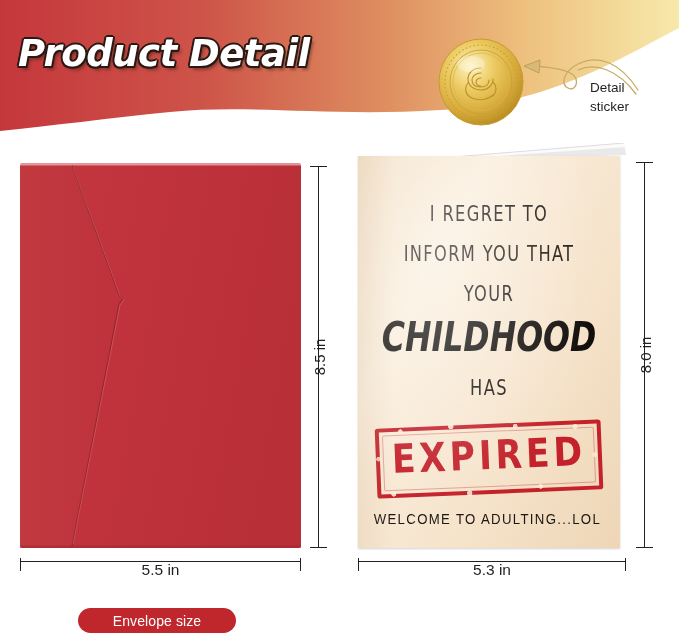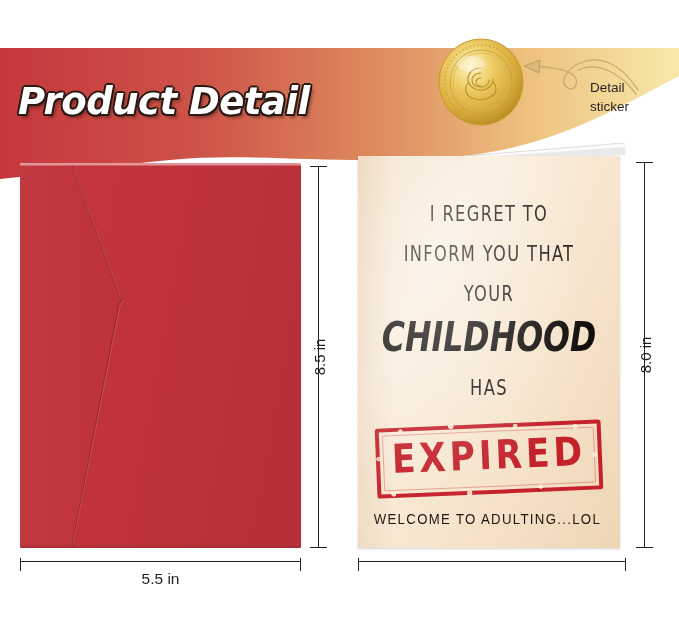--- a/index.html
+++ b/index.html
@@ -18,21 +18,20 @@
     overflow: hidden;
   }
 
   
   .banner {
     position: absolute;
     left: 0; top: 0;
     width: 679px;
     height: 132px;
     overflow: hidden;
-    margin-top: 48px;
   }
   .banner svg { display: block; }
   .banner-title {
     position: absolute;
     left: 18px;
     top: 32px;
     font-size: 37px;
     font-weight: bold;
     font-style: italic;
     color: #ffffff;
@@ -135,21 +134,21 @@
     top: 0;
     width: 1px;
     height: 13px;
     background: #231f20;
   }
   .dim-h .cap.left { left: 0; }
   .dim-h .cap.right { right: 0; }
   .dim-h .dlabel {
     position: absolute;
     left: 0; right: 0;
-    top: 12px;
+    top: 3px;
     text-align: center;
     font-size: 15.5px;
     color: #231f20;
   }
 
   
   .pill {
     position: absolute;
     height: 25px;
     border-radius: 13px;
@@ -368,20 +367,23 @@
     <div class="dlabel">8.5 in</div>
   </div>
 
   <div class="dim-h" style="left:20px; top:558px; width:281px;">
     <div class="hline"></div>
     <div class="cap left"></div>
     <div class="cap right"></div>
     <div class="dlabel">5.5 in</div>
   </div>
 
+  <div class="pill" style="left:78px; top:608px; width:158px;">
+    <span>Envelope size</span>
+  </div>
 
   <div class="card-unit">
 
     <div class="card-back">
       <svg width="268" height="22" viewBox="0 0 268 22">
         <path d="M10,21 L266,0 L268,12 L12,22 Z" fill="#e9e9ea"></path>
         <path d="M10,21 L266,0 L268,4 L12,22 Z" fill="#fbfbfc"></path>
         <path d="M10,21 L266,0" fill="none" stroke="#d5d5d7" stroke-width="0.8"></path>
       </svg>
     </div>
@@ -409,16 +411,17 @@
     <div class="vline"></div>
     <div class="cap top"></div>
     <div class="cap bot"></div>
     <div class="dlabel">8.0 in</div>
   </div>
 
   <div class="dim-h" style="left:358px; top:558px; width:268px;">
     <div class="hline"></div>
     <div class="cap left"></div>
     <div class="cap right"></div>
+    <div class="dlabel">5.3 in</div>
   </div>
 
 
 </div>
 
 </body></html>

